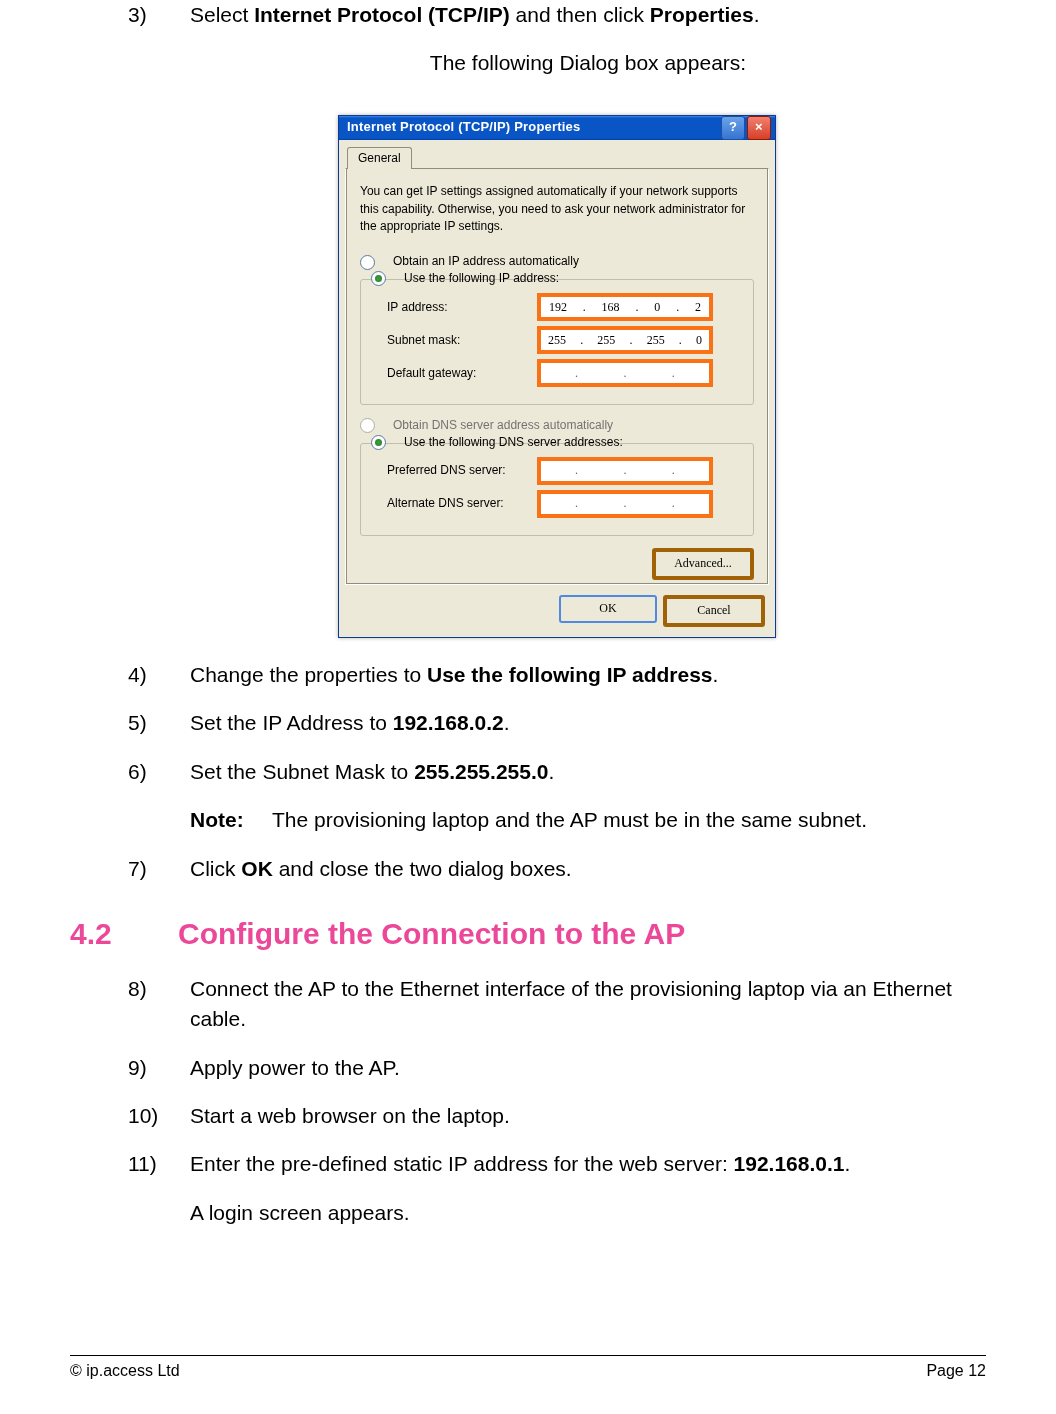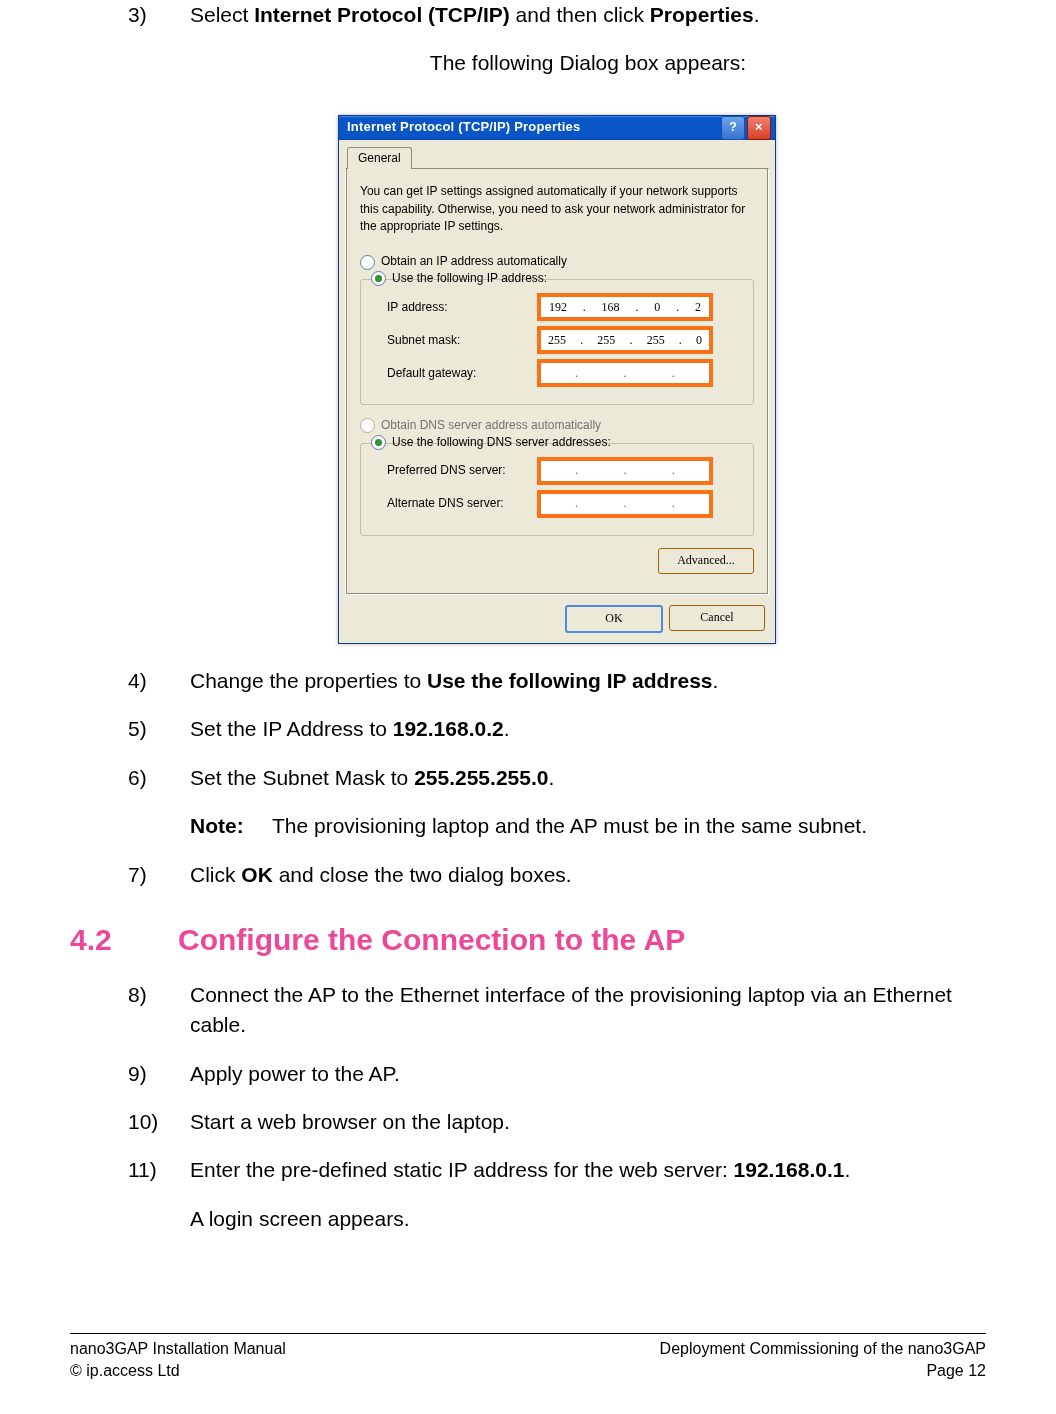--- a/index.html
+++ b/index.html
@@ -20,34 +20,34 @@
   .xp-dialog { width: 436px; border: 1px solid #0d3b8e; font-family: Tahoma, Arial, sans-serif; font-size: 12px; background: #ece9d8; box-shadow: 0 0 4px rgba(0,0,0,0.3); }
   .xp-titlebar { height: 24px; display: flex; align-items: center; padding: 0 4px 0 8px;
     background: linear-gradient(180deg, #3f8cf3 0%, #0955c5 8%, #0955c5 92%, #0042a6 100%);
     color: #fff; font-weight: bold; font-size: 13px; letter-spacing: 0.2px; }
   .xp-titlebar .spacer { flex: 1; }
   .xp-tbtn { width: 22px; height: 22px; margin-left: 2px; border-radius: 3px; display: inline-flex; align-items: center; justify-content: center; font-weight: bold; font-size: 13px; color: #fff; }
   .xp-help { background: linear-gradient(180deg,#6aa2ea,#3574d1); border:1px solid #1b4fa3; }
   .xp-close { background: linear-gradient(180deg,#f08070,#d73f27); border:1px solid #8c1a07; }
   .tabstrip { display: flex; padding: 6px 4px 0 8px; }
   .tab { background: #ece9d8; border: 1px solid #8e8e7a; border-bottom: none; border-radius: 3px 3px 0 0; padding: 2px 10px; position: relative; top: 1px; }
-  .tabbody { margin: 0 6px 6px 6px; border: 1px solid #fff; border-top-color:#8e8e7a; background: #ece9d8; padding: 14px 14px 20px 14px; box-shadow: inset 1px 0 #8e8e7a, inset -1px -1px #8e8e7a; }
+  .tabbody { margin: 0 6px 6px 6px; border: 1px solid #fff; border-top-color:#8e8e7a; background: #ece9d8; padding: 14px 14px 4px 14px; box-shadow: inset 1px 0 #8e8e7a, inset -1px -1px #8e8e7a; }
   fieldset.group { border: 1px solid #c0c0a8; border-radius: 3px; padding: 8px 10px 12px 10px; margin: 8px 0 12px 0; }
-  .radio-row { display: flex; align-items: center; gap: 6px; margin: 4px 0; }
+  .radio-row { display: flex; align-items: center; gap: 18px; margin: 4px 0; }
   .radio { width: 13px; height: 13px; border-radius: 50%; border: 1px solid #5a7aa0; background: #fff; display: inline-flex; align-items: center; justify-content: center; }
   .radio.checked::after { content:""; width:7px; height:7px; border-radius:50%; background: radial-gradient(circle,#3da13d 0%, #2b7a2b 100%); }
   .radio.disabled { border-color:#b0b0a0; }
   .field-row { display: flex; align-items: center; margin: 5px 0 5px 16px; }
   .field-row label { width: 150px; }
   .ipbox { width: 168px; height: 20px; border: 4px solid #f97316; background: #fff; display:flex; align-items:center; justify-content: space-around; font-family: Liberation Serif, serif; font-size:12px; }
   .ipbox.empty span { color:#666; }
   .disabled-text { color: #737373; }
   .btnrow { display: flex; justify-content: flex-end; gap: 6px; margin-top: 10px; }
   .btnrow.outer { padding: 0 10px 10px 0; }
-  .xp-btn { min-width: 74px; height: 24px; background: #ece9d8; border: 1px solid #a16207; border-radius: 3px; display:inline-flex; align-items:center; justify-content:center; padding:0 10px; font-family:Tahoma; font-size:12px; }
+  .xp-btn { min-width: 74px; height: 24px; background: #ece9d8; border: 4px solid #a16207; border-radius: 3px; display:inline-flex; align-items:center; justify-content:center; padding:0 10px; font-family:Tahoma; font-size:12px; }
   .xp-btn.default { border: 2px solid #4e8ae0; }
   .footer { position: absolute; bottom: 34px; left: 70px; right: 70px; border-top: 1px solid #000; padding-top: 6px; font-size: 16px; display:flex; flex-direction:column; gap:4px; }
   .footer-row { display:flex; justify-content:space-between; }
   .intro-para { margin-bottom: 18px; }
 </style>
 </head>
 <body>
 
 <div class="page">
   <div class="content">
@@ -219,21 +219,17 @@
             <div>Enter the pre-defined static IP address for the web server: <b>192.168.0.1</b>.</div>
             <div class="subtext" style="margin-top: 18px;">A login screen appears.</div>
           </div>
         </li>
       </ol>
 
   </div>
 
   <div class="footer">
     <div class="footer-row">
-      <span>nano3GAP Installation Manual</span>
-      <span>Deployment Commissioning of the nano3GAP</span>
-    </div>
-    <div class="footer-row">
       <span>© ip.access Ltd</span>
       <span>Page 12</span>
     </div>
   </div>
 </div>
 
 </body></html>

